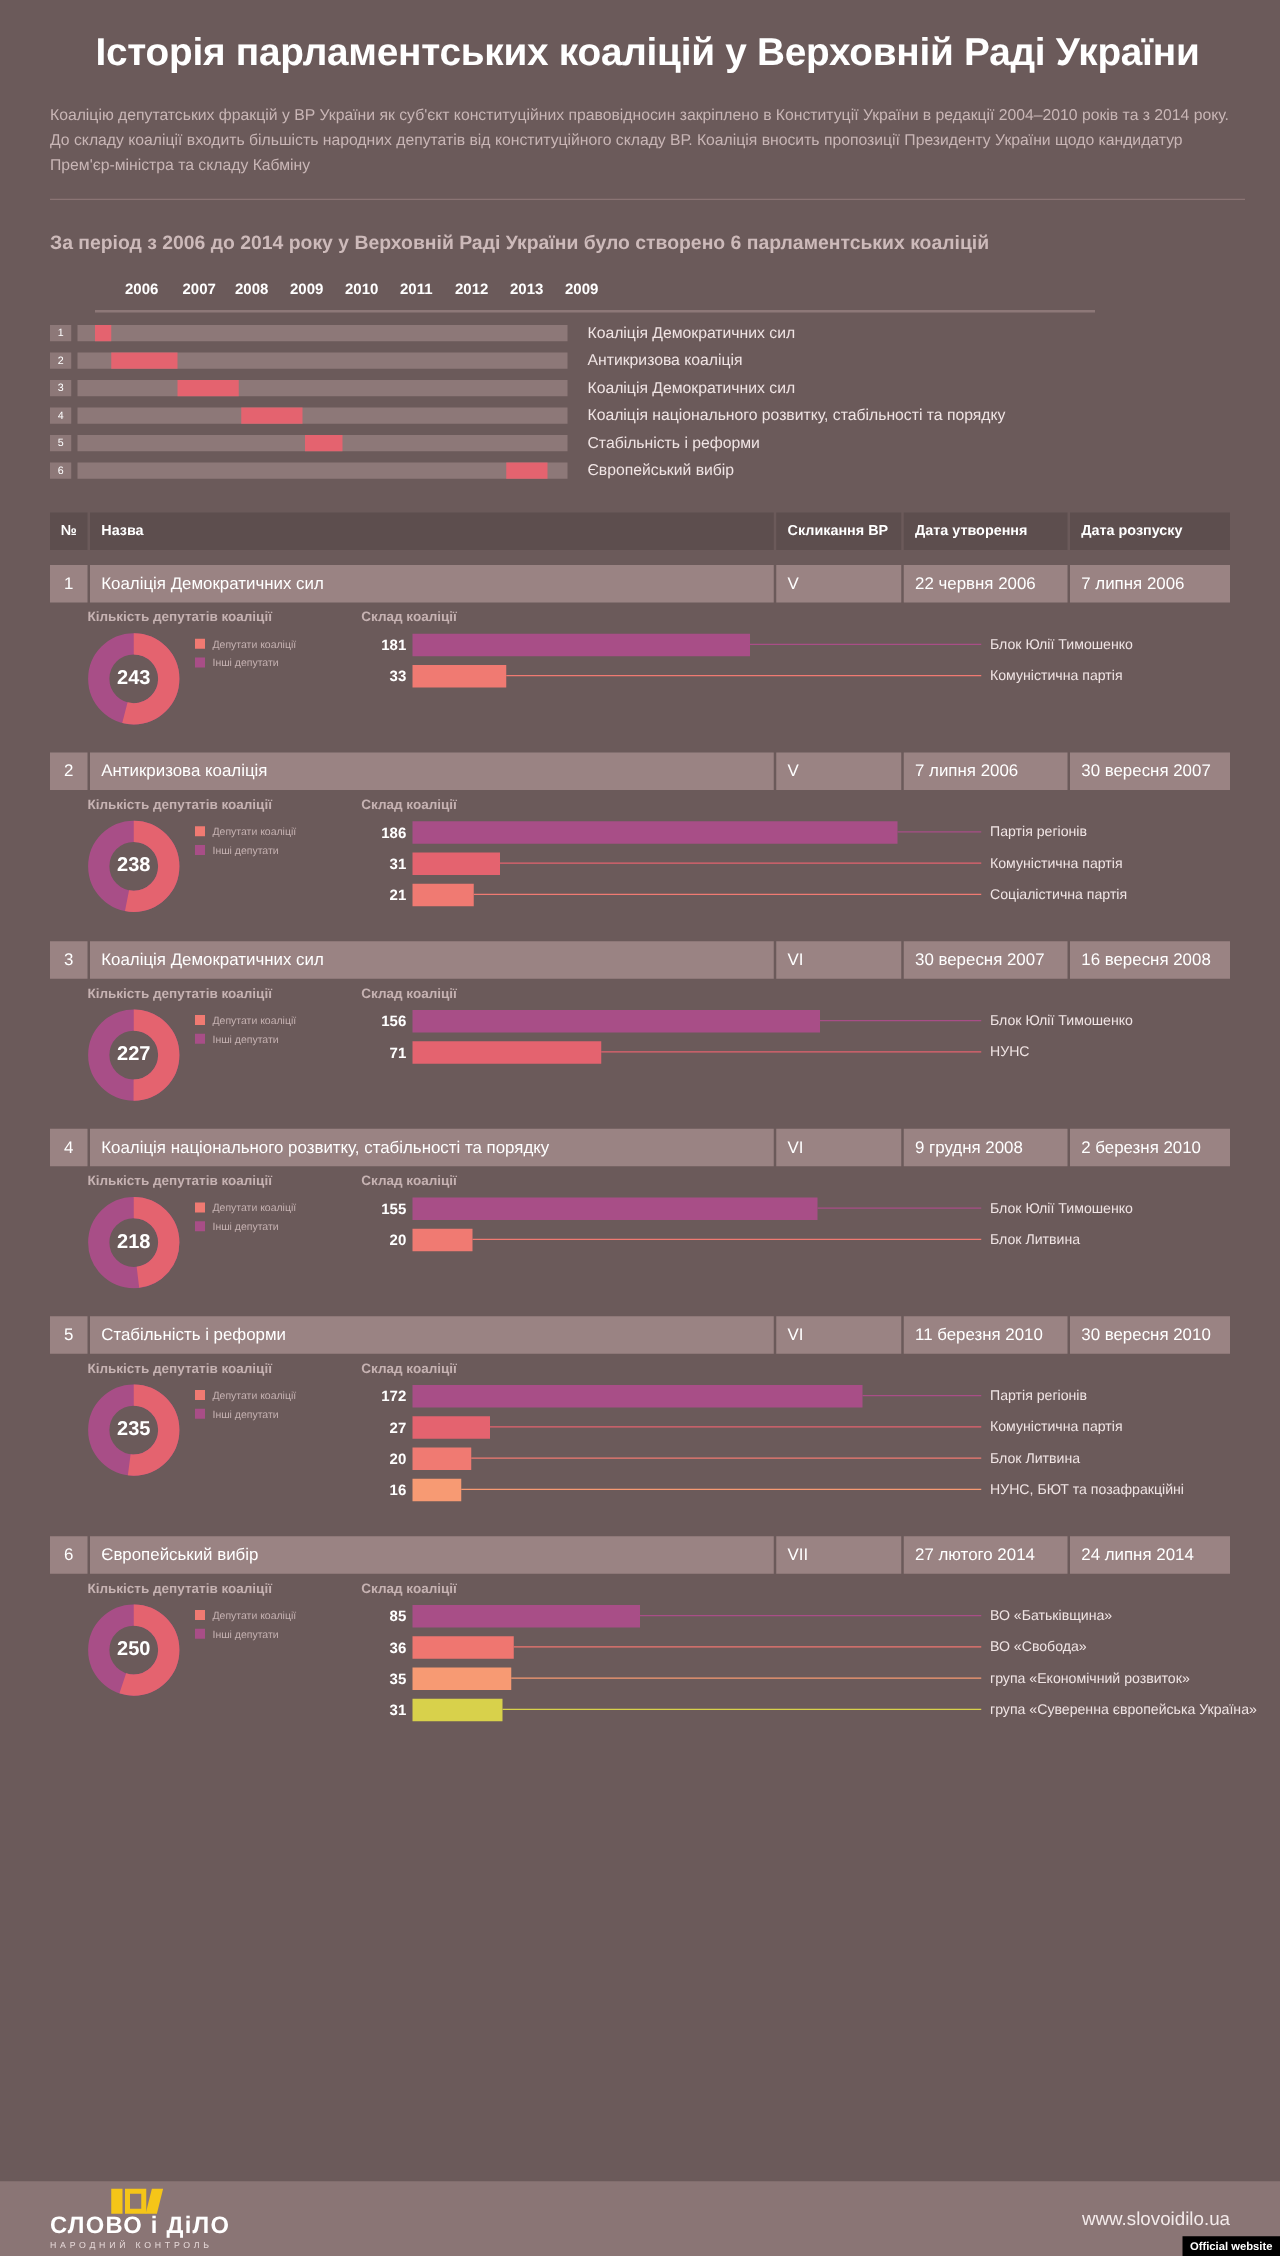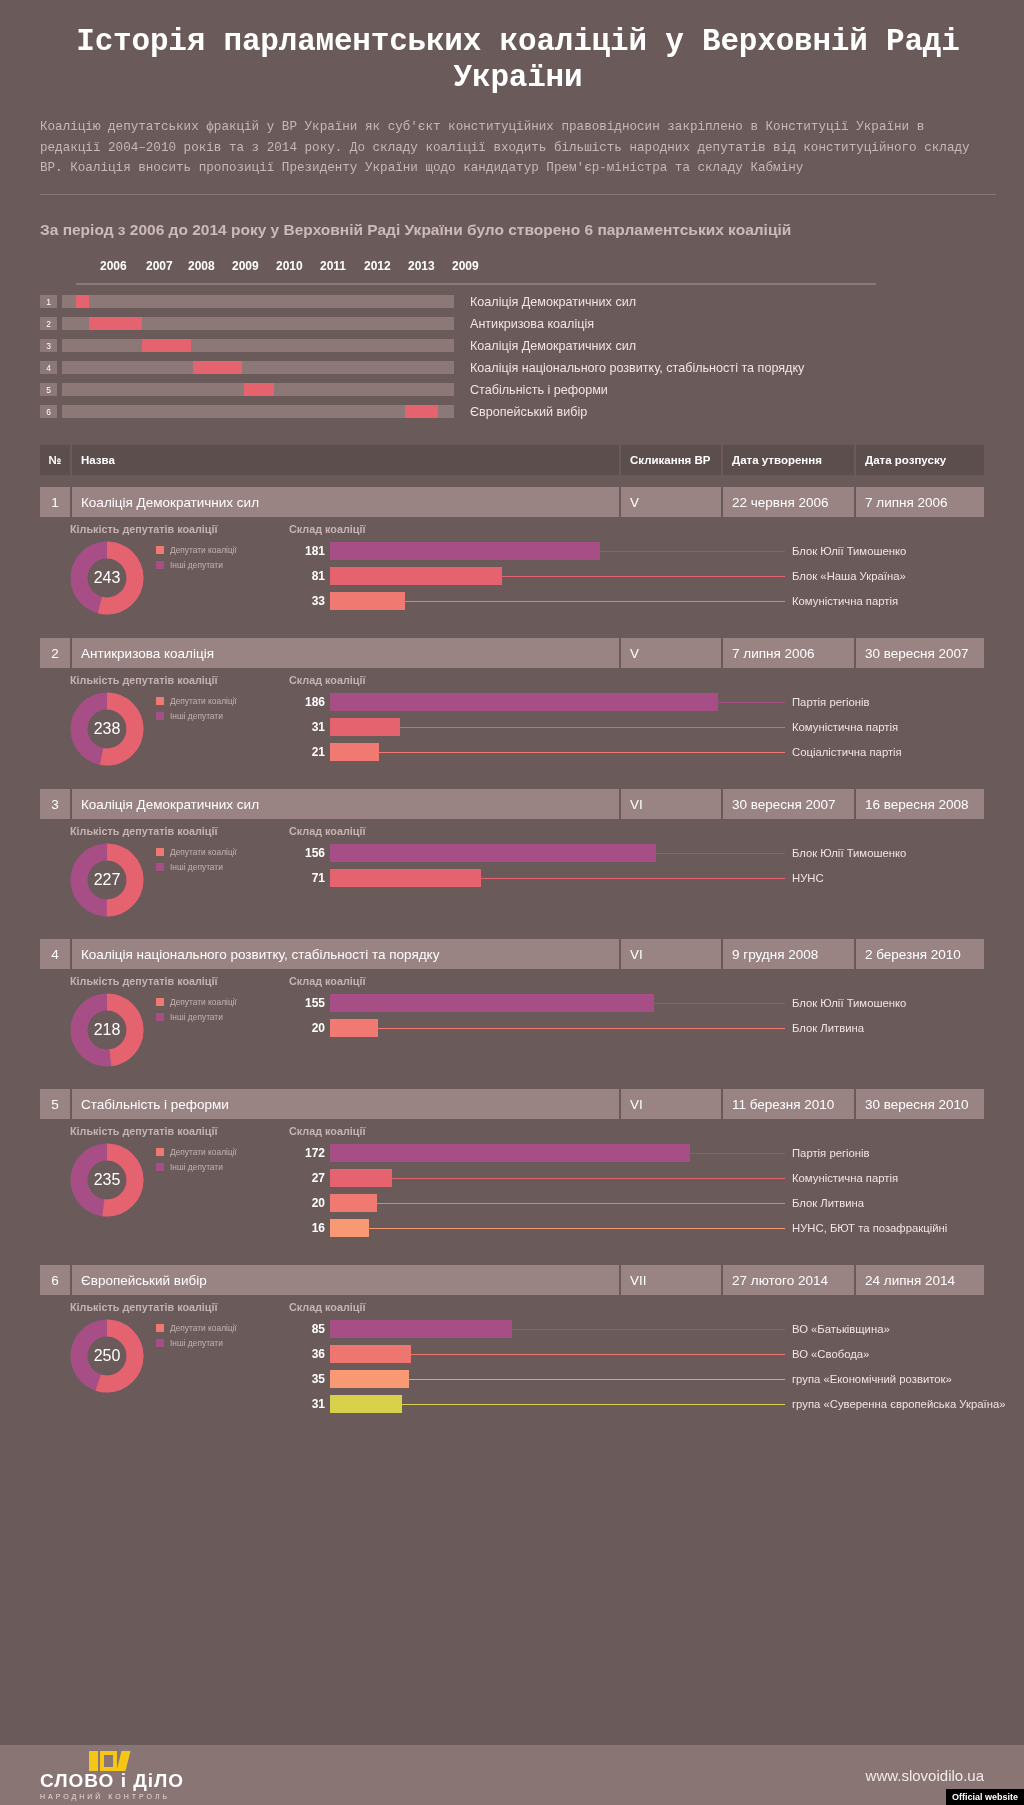--- a/index.html
+++ b/index.html
@@ -7,21 +7,21 @@
     width:1024px;height:1805px;
     background:#6b5a5a;
     font-family:"Liberation Sans", sans-serif;
     color:#f0e8e8;
     overflow:hidden;
     position:relative;
   }
   .wrap{width:1024px;height:1805px;position:relative;box-sizing:border-box;}
 
   
-  .header{padding:24px 28px 0 40px;font-family:Liberation Mono, monospace;}
+  .header{padding:24px 28px 0 40px;}
   .title{
     font-size:31px;font-weight:bold;letter-spacing:-0.2px;
     color:#ffffff;line-height:1.15;margin:0 0 22px 0;
     text-align:center;
   }
   .intro{
     font-size:12.6px;line-height:1.62;color:#c9b6b6;
     margin:0 0 16px 0;max-width:950px;
   }
   .hrule{height:1px;background:#8a7474;margin:0 0 26px 0;}
@@ -76,21 +76,21 @@
 
   
   .donut-block{width:245px;flex:none;padding-left:30px;box-sizing:border-box;}
   .blk-title{font-size:10.8px;font-weight:bold;color:#c6b2b2;margin-bottom:6px;}
   .donut-flex{display:flex;align-items:flex-start;}
   .donut{position:relative;width:74px;height:74px;flex:none;}
   .donut svg{display:block;}
   .donut .val{
     position:absolute;left:0;top:0;width:74px;height:74px;
     display:flex;align-items:center;justify-content:center;
-    font-size:16px;font-weight:normal;color:#ffffff;
+    font-size:16px;font-weight:bold;color:#ffffff;
   }
   .legend{margin-left:12px;padding-top:4px;}
   .lg{display:flex;align-items:center;margin-bottom:5px;}
   .lg i{width:8px;height:8px;display:block;margin-right:6px;flex:none;}
   .lg span{font-size:8.4px;color:#c6b2b2;white-space:nowrap;}
 
   
   .bars-block{flex:1;padding-left:4px;}
   .brow{display:flex;align-items:center;height:20px;margin-bottom:5px;}
   .bnum{
@@ -247,26 +247,20 @@
             </div>
             <div class="bars-block">
               <div class="blk-title">Склад коаліції</div>
               <div class="brow">
                 <div class="bnum">181</div>
                 <div class="bbar" style="width:270px;background:#a84e87"></div>
                 <div class="bline" style="background:#a84e87"></div>
                 <div class="blabel">Блок Юлії Тимошенко</div>
               </div>
               <div class="brow">
-                <div class="bnum">81</div>
-                <div class="bbar" style="width:172px;background:#e4636f"></div>
-                <div class="bline" style="background:#e4636f"></div>
-                <div class="blabel">Блок «Наша Україна»</div>
-              </div>
-              <div class="brow">
                 <div class="bnum">33</div>
                 <div class="bbar" style="width:75px;background:#f07a72"></div>
                 <div class="bline" style="background:#f07a72"></div>
                 <div class="blabel">Комуністична партія</div>
               </div>
             </div>
           </div>
         </div>
         <div class="coalition">
           <div class="crow">

